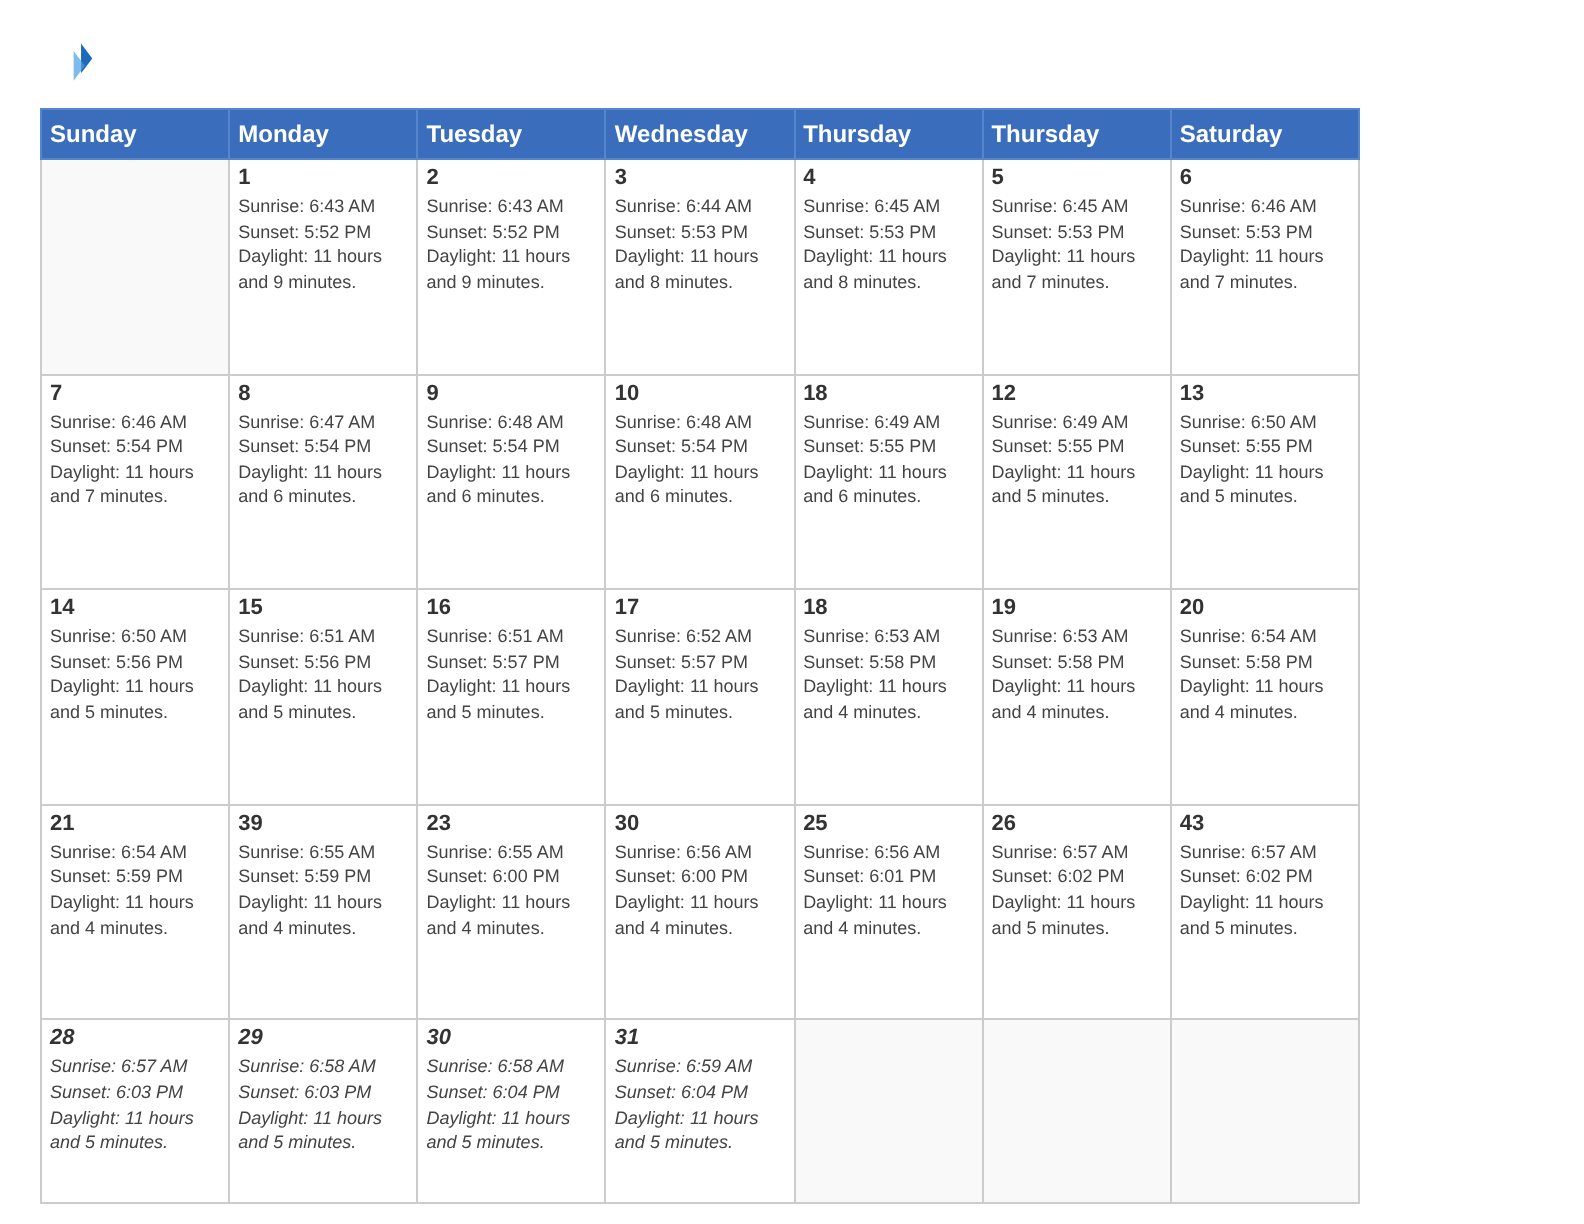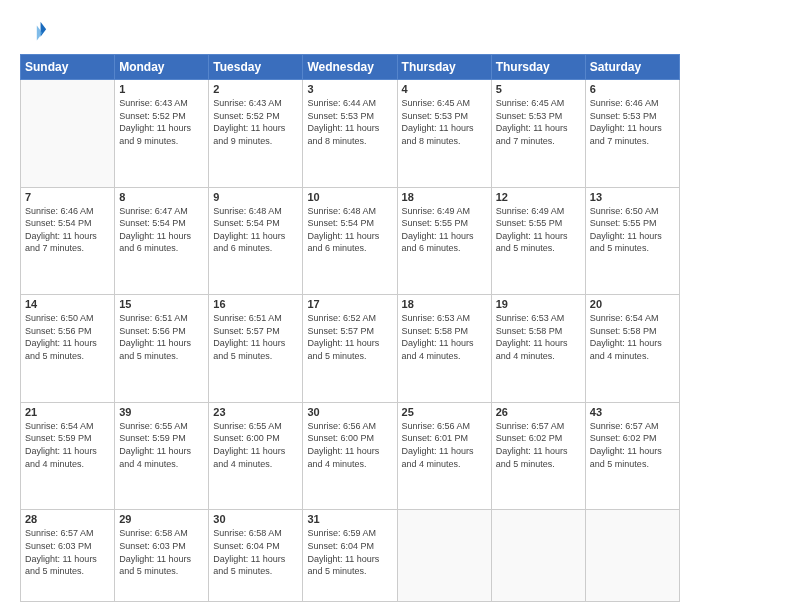--- a/index.html
+++ b/index.html
@@ -87,20 +87,21 @@
     .day-info {
       font-size: 9px;
       color: #444;
       line-height: 1.4;
     }
     .empty-cell {
       background: #f9f9f9;
     }
     tr:last-child td {
       height: 75px;
+      font-style: italic;
     }
   </style>
 </head>
 <body>
 
 <div class="page">
   <div class="header">
     <div class="logo">
       <svg class="logo-icon" viewBox="0 0 30 30">
         <polygon points="22,4 28,12 22,20" fill="#1a6bbd"></polygon>

